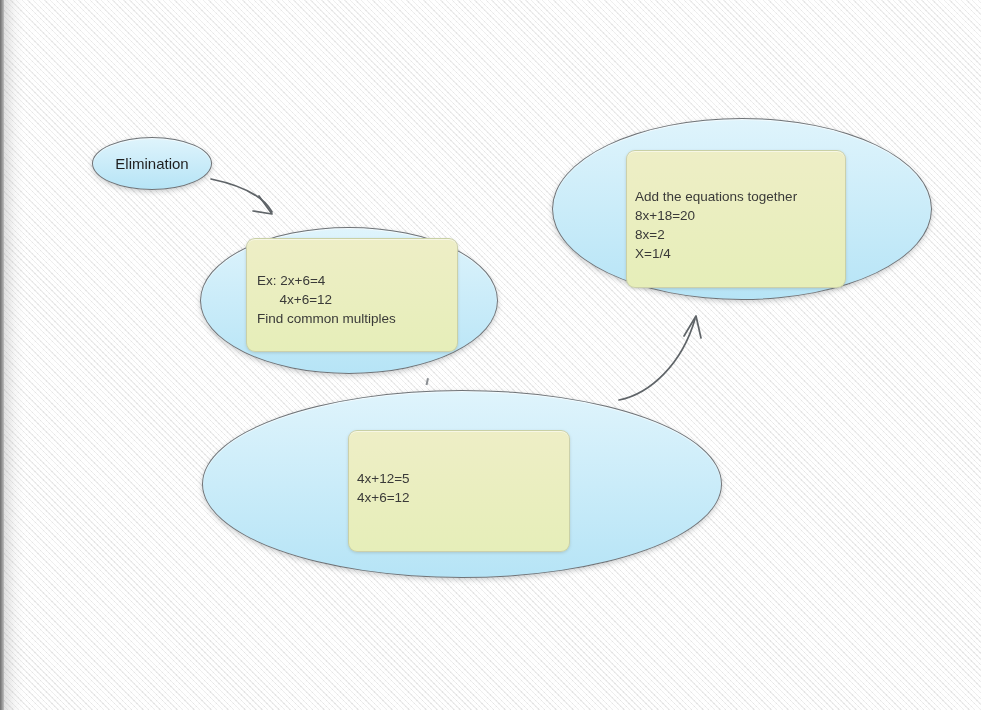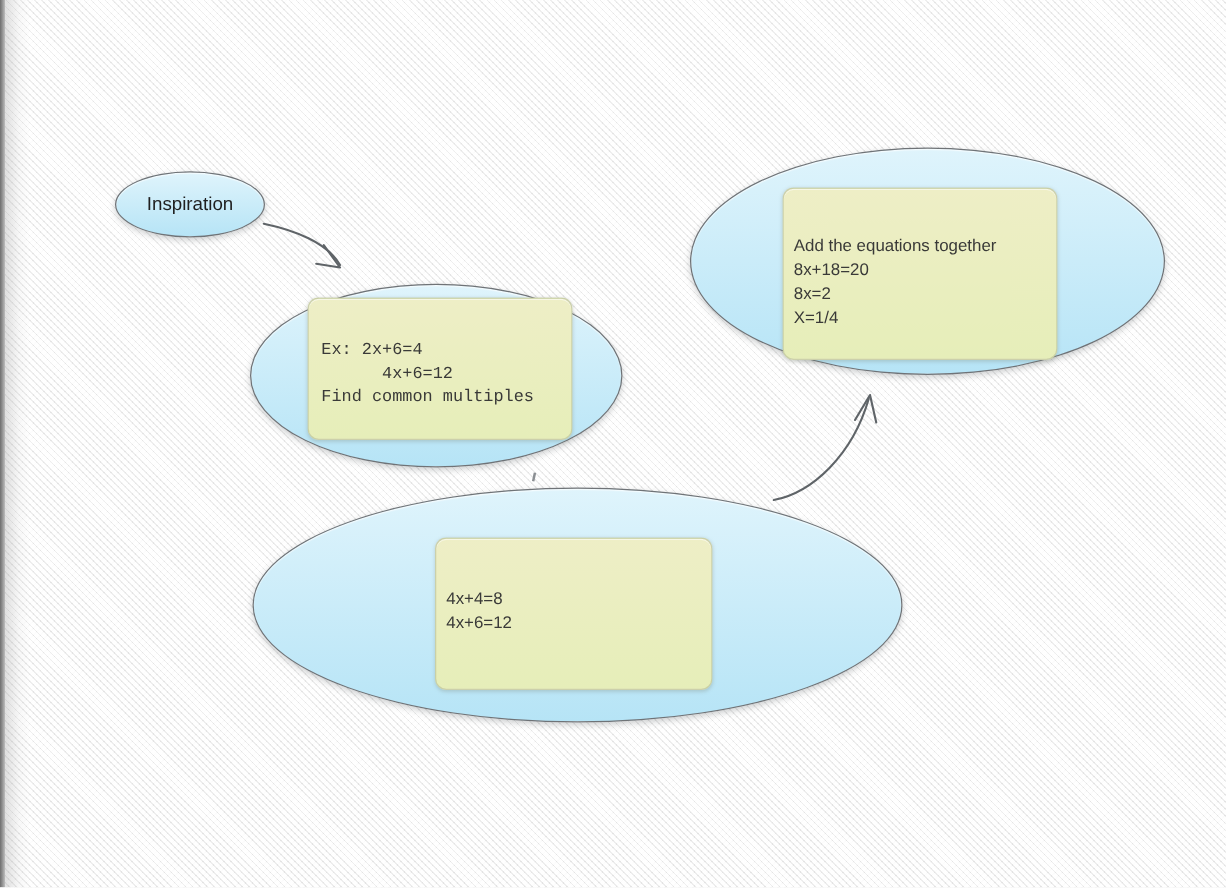--- a/index.html
+++ b/index.html
@@ -94,41 +94,41 @@
 </style>
 </head>
 <body>
 
 <div id="canvas">
 
   <div id="left-edge"></div>
   <div id="left-shade"></div>
 
   <div class="node" id="node-elimination" style="left: 92px; top: 137px; width: 120px; height: 53px; background: linear-gradient(rgb(223, 244, 252) 0%, rgb(182, 228, 246) 100%); border-color: rgb(111, 115, 119);">
-    <div class="node-label" style="top: 17px;">Inspiration</div>
+    <div class="node-label" style="top: 17px;">Elimination</div>
   </div>
 
   <div class="node" id="node-example" style="left: 200px; top: 227px; width: 298px; height: 147px; background: linear-gradient(rgb(223, 244, 252) 0%, rgb(182, 228, 246) 100%); border-color: rgb(111, 115, 119);"></div>
   <div class="note" id="note-example" style="left: 246px; top: 238px; width: 212px; height: 114px; background: linear-gradient(rgb(238, 238, 198) 0%, rgb(230, 238, 185) 100%);">
-    <div class="note-text" id="note-example-text" style="left: 10px; top: 32px; color: rgb(58, 58, 56); font-family: Liberation Mono, monospace;">Ex: 2x+6=4
+    <div class="note-text" id="note-example-text" style="left: 10px; top: 32px; color: rgb(58, 58, 56);">Ex: 2x+6=4
       4x+6=12
 Find common multiples</div>
   </div>
 
   <div class="node" id="node-solution" style="left: 552px; top: 118px; width: 380px; height: 182px; background: linear-gradient(rgb(223, 244, 252) 0%, rgb(182, 228, 246) 100%); border-color: rgb(111, 115, 119);"></div>
   <div class="note" id="note-solution" style="left: 626px; top: 150px; width: 220px; height: 138px; background: linear-gradient(rgb(238, 238, 198) 0%, rgb(230, 238, 185) 100%);">
     <div class="note-text" id="note-solution-text" style="left: 8px; top: 36px; color: rgb(58, 58, 56);">Add the equations together
 8x+18=20
 8x=2
 X=1/4</div>
   </div>
 
   <div class="node" id="node-equations" style="left: 202px; top: 390px; width: 520px; height: 188px; background: linear-gradient(rgb(223, 244, 252) 0%, rgb(182, 228, 246) 100%); border-color: rgb(111, 115, 119);"></div>
   <div class="note" id="note-equations" style="left: 348px; top: 430px; width: 222px; height: 122px; background: linear-gradient(rgb(238, 238, 198) 0%, rgb(230, 238, 185) 100%);">
-    <div class="note-text" id="note-equations-text" style="left: 8px; top: 38px; color: rgb(58, 58, 56);">4x+4=8
+    <div class="note-text" id="note-equations-text" style="left: 8px; top: 38px; color: rgb(58, 58, 56);">4x+12=5
 4x+6=12</div>
   </div>
 
   <svg class="overlay" id="connector-layer" viewBox="0 0 981 710">
     <g id="connector-1">
       <path id="connector-1-path" fill="none" stroke="#5f6468" stroke-width="1.7" stroke-linecap="round" stroke-linejoin="round" d="M 211 179 C 235 184, 262 194, 272 212"></path>
       <path id="connector-1-head" fill="none" stroke="#5f6468" stroke-width="1.7" stroke-linecap="round" stroke-linejoin="round" d="M 259 196 L 272 214 L 253 211"></path>
     </g>
     <g id="connector-2">
       <path id="connector-2-path" fill="none" stroke="#5f6468" stroke-width="1.7" stroke-linecap="round" stroke-linejoin="round" d="M 619 400 C 650 394, 682 364, 695 319"></path>

